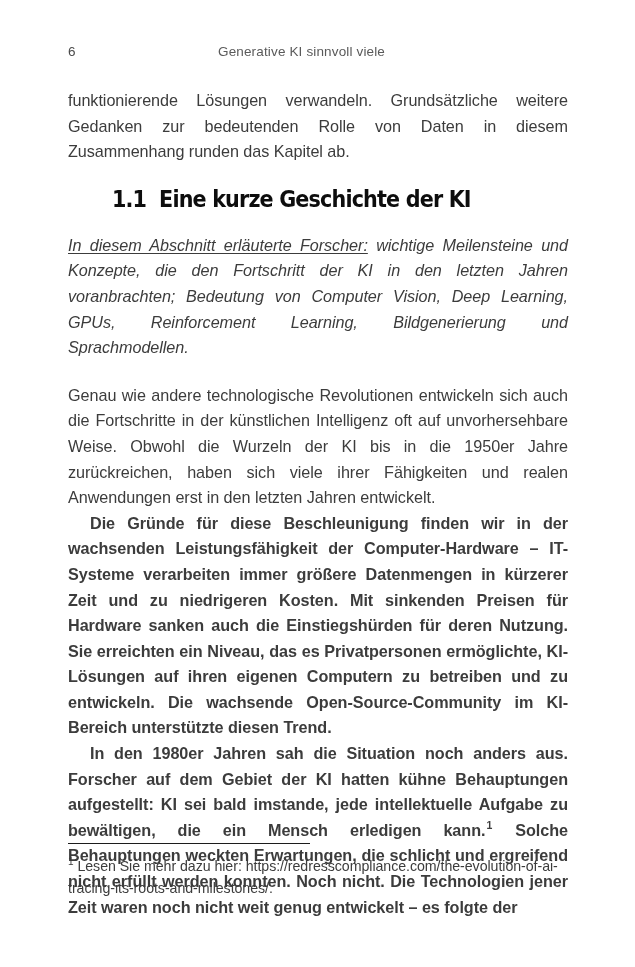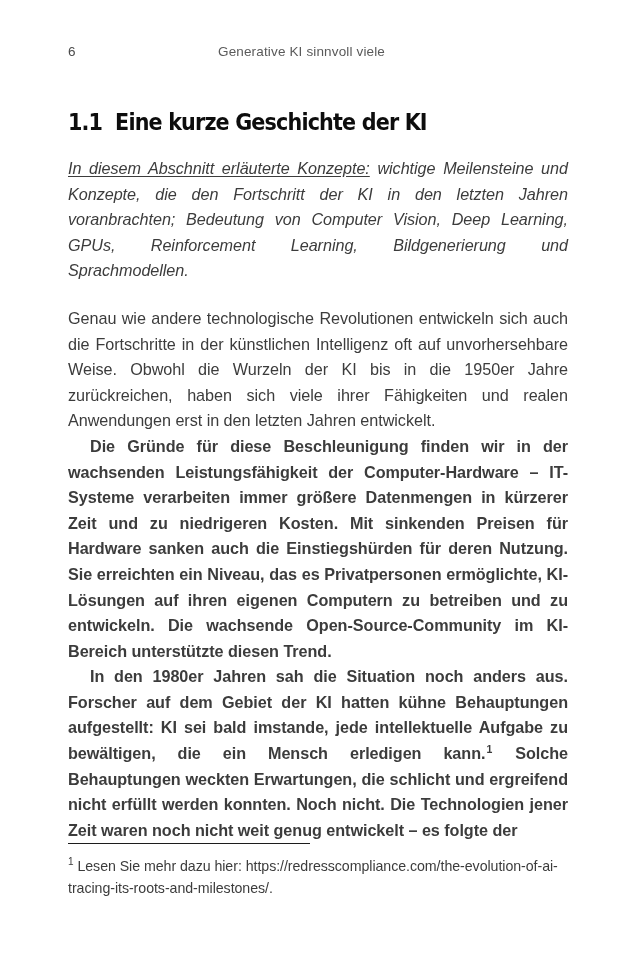--- a/index.html
+++ b/index.html
@@ -89,20 +89,21 @@
     color: #0d0d0d;
     letter-spacing: -0.9px;
     transform: scaleX(0.92);
     transform-origin: left center;
     white-space: nowrap;
   }
 
   .heading-block {
     margin-top: 20px;
     margin-bottom: 20px;
+    margin-left: 44px;
   }
 
   .heading-num {
     display: inline-block;
     margin-right: 14px;
   }
 
   
   p.abstract {
     font-style: italic;
@@ -159,26 +160,27 @@
 
 <div class="page">
 
   <div class="running-header">
     <span class="folio">6</span>
     <span class="header-title">Generative KI sinnvoll viele</span>
   </div>
 
   <div class="content">
 
+    <p class="body">funktionierende Lösungen verwandeln. Grundsätzliche weitere Gedanken zur bedeutenden Rolle von Daten in diesem Zusammenhang runden das Kapitel ab.</p>
 
     <div class="heading-block">
       <h2 class="section-heading"><span class="heading-num">1.1</span><span>Eine kurze Geschichte der KI</span></h2>
     </div>
 
-    <p class="abstract"><span class="lead">In diesem Abschnitt erläuterte Konzepte:</span><span> wichtige Meilensteine und Konzepte, die den Fortschritt der KI in den letzten Jahren voranbrachten; Bedeutung von Computer Vision, Deep Learning, GPUs, Reinforcement Learning, Bildgenerierung und Sprachmodellen.</span></p>
+    <p class="abstract"><span class="lead">In diesem Abschnitt erläuterte Forscher:</span><span> wichtige Meilensteine und Konzepte, die den Fortschritt der KI in den letzten Jahren voranbrachten; Bedeutung von Computer Vision, Deep Learning, GPUs, Reinforcement Learning, Bildgenerierung und Sprachmodellen.</span></p>
 
     <div class="block-gap-md"></div>
 
     <p class="body">Genau wie andere technologische Revolutionen entwickeln sich auch die Fortschritte in der künstlichen Intelligenz oft auf unvorhersehbare Weise. Obwohl die Wurzeln der KI bis in die 1950er Jahre zurückreichen, haben sich viele ihrer Fähigkeiten und realen Anwendungen erst in den letzten Jahren entwickelt.</p>
 
     <p class="body indent">Die Gründe für diese Beschleunigung finden wir in der wachsenden Leistungsfähigkeit der Computer-Hardware – IT-Systeme verarbeiten immer größere Datenmengen in kürzerer Zeit und zu niedrigeren Kosten. Mit sinkenden Preisen für Hardware sanken auch die Einstiegshürden für deren Nutzung. Sie erreichten ein Niveau, das es Privatpersonen ermöglichte, KI-Lösungen auf ihren eigenen Computern zu betreiben und zu entwickeln. Die wachsende Open-Source-Community im KI-Bereich unterstützte diesen Trend.</p>
 
     <p class="body indent"><span>In den 1980er Jahren sah die Situation noch anders aus. Forscher auf dem Gebiet der KI hatten kühne Behauptungen aufgestellt: KI sei bald imstande, jede intellektuelle Aufgabe zu bewältigen, die ein Mensch erledigen kann.</span><span class="sup-ref">1</span><span> Solche Behauptungen weckten Erwartungen, die schlicht und ergreifend nicht erfüllt werden konnten. Noch nicht. Die Technologien jener Zeit waren noch nicht weit genug entwickelt – es folgte der</span></p>
 
   </div>

